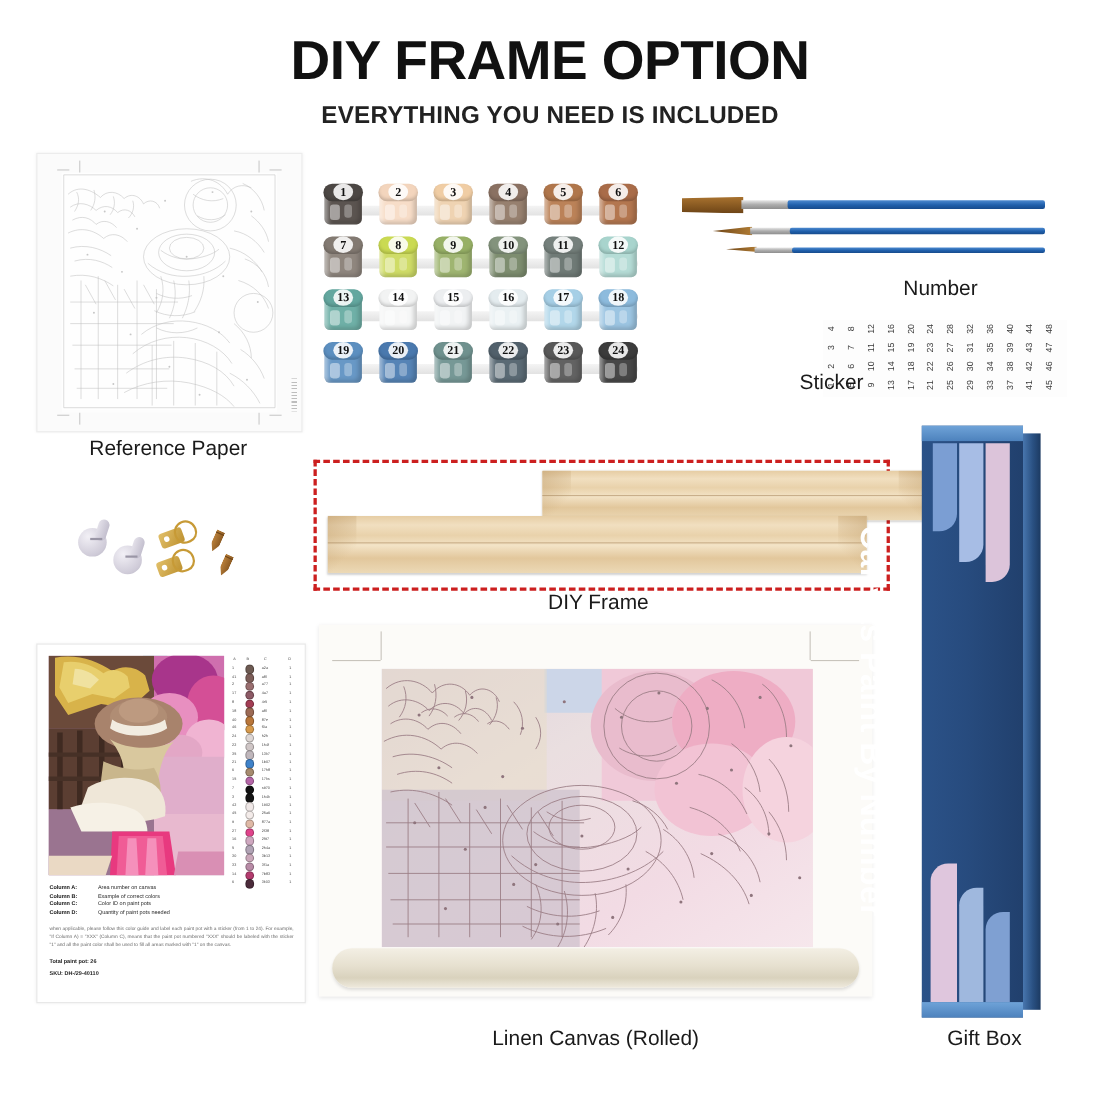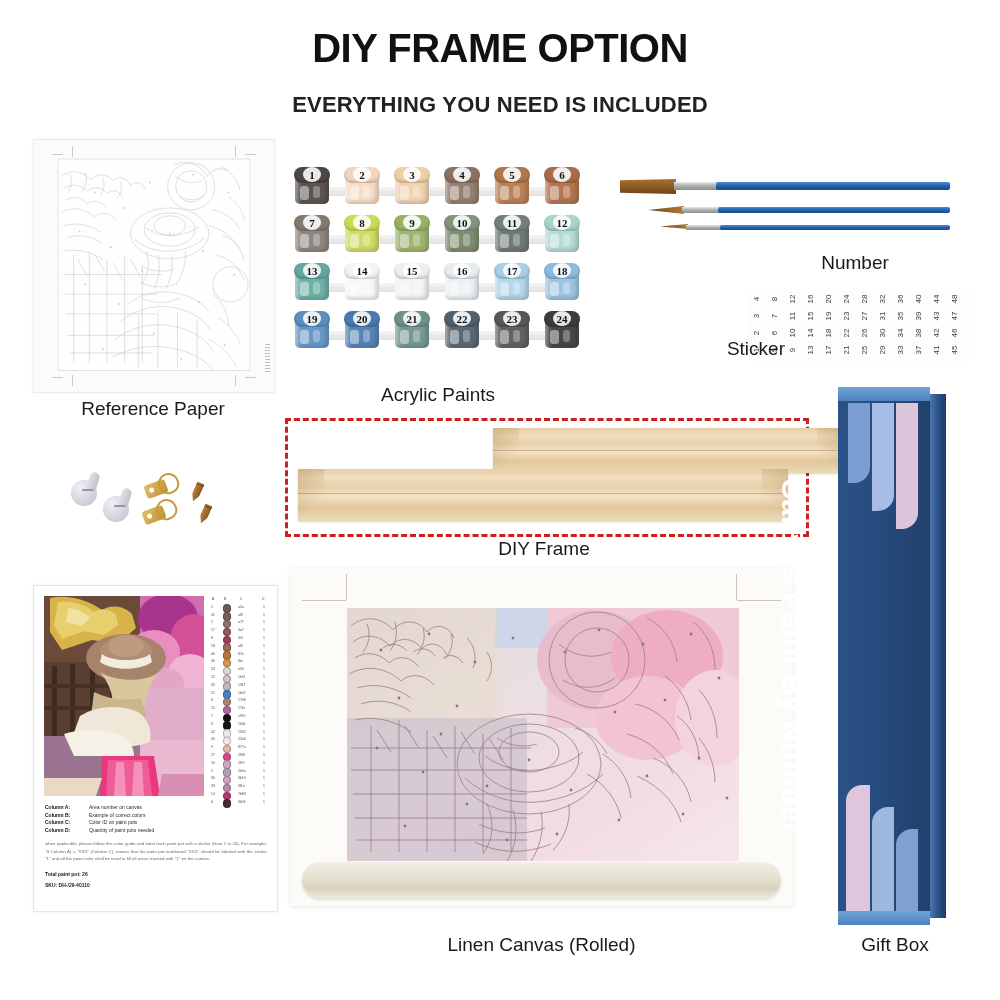--- a/index.html
+++ b/index.html
@@ -6,21 +6,21 @@
   body{
     width:1000px;height:1000px;background:#ffffff;
     font-family:"Liberation Sans",sans-serif;color:#1a1a1a;
     overflow:hidden;position:relative;
   }
   .page{position:relative;width:1000px;height:1000px;}
 
   
   .title{
     position:absolute;left:0;top:26px;width:1000px;text-align:center;
-    font-size:40px;font-weight:bold;letter-spacing:-0.5px;color:#111;
+    font-size:50px;font-weight:bold;letter-spacing:-0.5px;color:#111;
     font-family:"Liberation Sans",sans-serif;
   }
   .subtitle{
     position:absolute;left:0;top:92px;width:1000px;text-align:center;
     font-size:22px;font-weight:bold;letter-spacing:0.2px;color:#222;
   }
 
   .caption{
     position:absolute;text-align:center;font-size:19px;color:#1a1a1a;
     font-weight:400;white-space:nowrap;
@@ -441,21 +441,20 @@
         <div class="pot" style="left: 250px; top: 144px;">
           <div class="body" style="background:#474747"></div>
           <div class="hl"></div>
           <div class="hl2"></div>
           <div class="lid" style="background:#3c3c3c"></div>
           <div class="numbg"></div>
           <div class="num">24</div>
         </div>
       </div>
   </div>
-  <div class="caption" style="left:292px;top:384px;width:292px;">Acrylic Paints</div>
 
   <div class="brushes">
 
     <div class="brush">
       <div class="tip-flat" style="left:0px;top:9px;width:56px;"></div>
       <div class="ferrule" style="left:54px;top:12px;width:44px;"></div>
       <div class="handle" style="left:96px;top:12px;width:234px;"></div>
     </div>
 
     <div class="brush">

